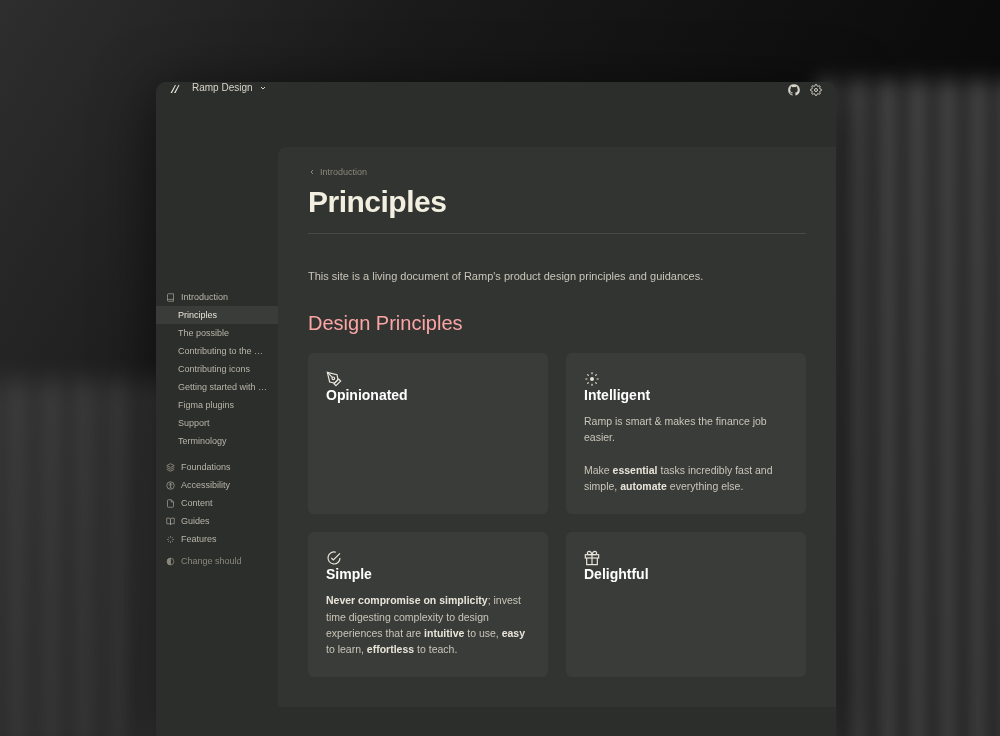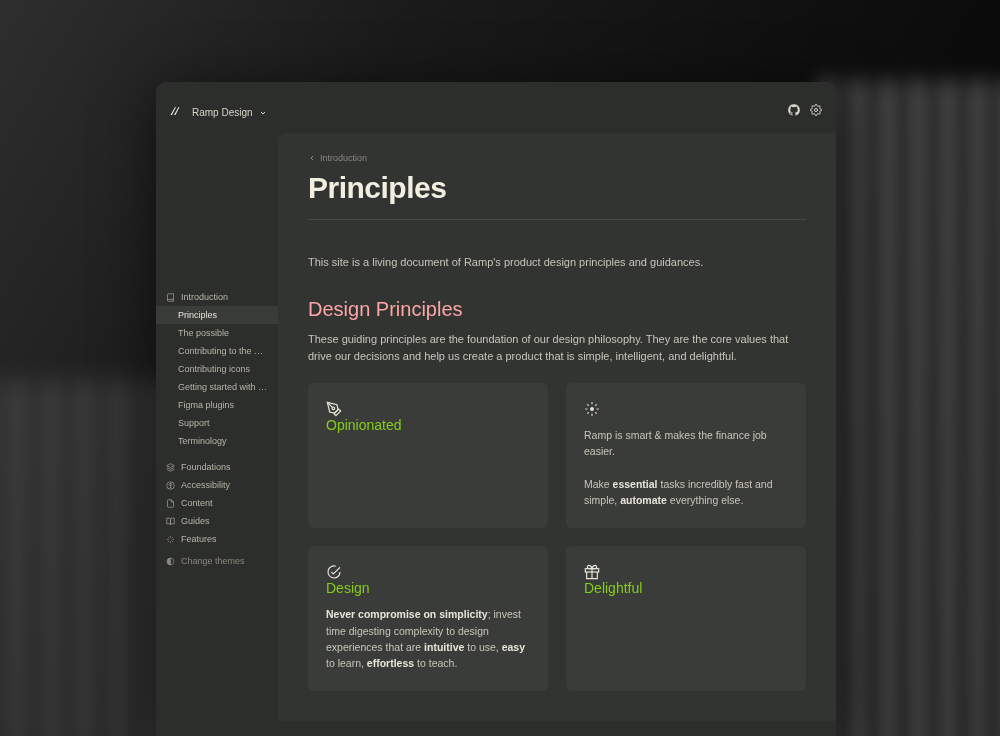--- a/index.html
+++ b/index.html
@@ -48,21 +48,21 @@
   background: #2c2e2c;
   border-radius: 10px 10px 0 0;
   overflow: hidden;
   box-shadow: 0 10px 60px rgba(0,0,0,0.6);
   display: flex;
   flex-direction: column;
 }
 .topbar {
   height: 36px;
   display: flex;
-  align-items: flex-end;
+  align-items: flex-start;
   padding: 0 12px;
   gap: 10px;
   background: #2c2e2c;
 }
 .logo {
   width: 14px; height: 14px;
   color: #e8e4d8;
   display:flex;align-items:center;justify-content:center;
 }
 .workspace-switch {
@@ -169,21 +169,21 @@
   display:grid; grid-template-columns: 1fr 1fr; gap: 18px;
   margin-top: 18px;
 }
 .card {
   background: #3a3c3a;
   border-radius: 6px;
   padding: 18px 18px 20px 18px;
 }
 .card .cicon { width:16px; height:16px; color:#e8e4d8; }
 .card h3 {
-  font-size: 14px; font-weight:400; color:#84cc16;
+  font-size: 14px; font-weight:700; color:#ffffff;
   margin-top: 0;
 }
 .card p {
   font-size: 10.5px; color:#c9c5b8; line-height:1.55;
   margin-top: 10px;
 }
 .card strong { color:#e8e4d8; font-weight:600; }
 svg { display:block; }
 </style>
 </head>
@@ -296,38 +296,37 @@
 
       <div class="side-spacer"></div>
 
       <div class="side-footer">
         <span class="gicon">
           <svg viewBox="0 0 24 24" width="9" height="9" fill="none" stroke="currentColor" stroke-width="2">
               <circle cx="12" cy="12" r="9"></circle>
               <path d="M12 3a9 9 0 0 0 0 18z" fill="currentColor"></path>
             </svg>
         </span>
-        <span>Change themes</span>
+        <span>Change should</span>
       </div>
     </div>
 
     <div class="main">
       <div class="breadcrumb">
         <svg width="8" height="8" viewBox="0 0 24 24" fill="none" stroke="currentColor" stroke-width="3">
             <polyline points="15 18 9 12 15 6"></polyline>
           </svg>
         <span>Introduction</span>
       </div>
 
       <h1 class="page-title">Principles</h1>
       <hr class="hr">
       <p class="intro">This site is a living document of Ramp's product design principles and guidances.</p>
 
       <h2 class="section-title">Design Principles</h2>
-      <p class="section-desc">These guiding principles are the foundation of our design philosophy. They are the core values that drive our decisions and help us create a product that is simple, intelligent, and delightful.</p>
 
       <div class="card-grid">
 
         <div class="card">
           <div class="cicon">
             <svg viewBox="0 0 24 24" width="16" height="16" fill="none" stroke="currentColor" stroke-width="1.8">
                 <path d="M12 19l7-7 3 3-7 7-3-3z"></path>
                 <path d="M18 13l-1.5-7.5L2 2l3.5 14.5L13 18l5-5z"></path>
                 <path d="M2 2l7.6 7.6"></path>
                 <circle cx="11" cy="11" r="2"></circle>
@@ -336,31 +335,32 @@
           <h3>Opinionated</h3>
         </div>
 
         <div class="card">
           <div class="cicon">
             <svg viewBox="0 0 24 24" width="16" height="16" fill="none" stroke="currentColor" stroke-width="1.8">
                 <path d="M12 2v3M12 19v3M2 12h3M19 12h3M5 5l2 2M17 17l2 2M19 5l-2 2M7 17l-2 2"></path>
                 <circle cx="12" cy="12" r="2" fill="currentColor"></circle>
               </svg>
           </div>
+          <h3>Intelligent</h3>
           <p>Ramp is smart &amp; makes the finance job easier.<br><br>Make <strong>essential</strong> tasks incredibly fast and simple, <strong>automate</strong> everything else.</p>
         </div>
 
         <div class="card">
           <div class="cicon">
             <svg viewBox="0 0 24 24" width="16" height="16" fill="none" stroke="currentColor" stroke-width="1.8">
                 <path d="M21 12a9 9 0 1 1-6.2-8.56"></path>
                 <polyline points="8 12 11 15 21 5"></polyline>
               </svg>
           </div>
-          <h3>Design</h3>
+          <h3>Simple</h3>
           <p><strong>Never compromise on simplicity</strong>; invest time digesting complexity to design experiences that are <strong>intuitive</strong> to use, <strong>easy</strong> to learn, <strong>effortless</strong> to teach.</p>
         </div>
 
         <div class="card">
           <div class="cicon">
             <svg viewBox="0 0 24 24" width="16" height="16" fill="none" stroke="currentColor" stroke-width="1.8">
                 <polyline points="20 12 20 22 4 22 4 12"></polyline>
                 <rect x="2" y="7" width="20" height="5"></rect>
                 <line x1="12" y1="22" x2="12" y2="7"></line>
                 <path d="M12 7H7.5a2.5 2.5 0 0 1 0-5C11 2 12 7 12 7z"></path>

